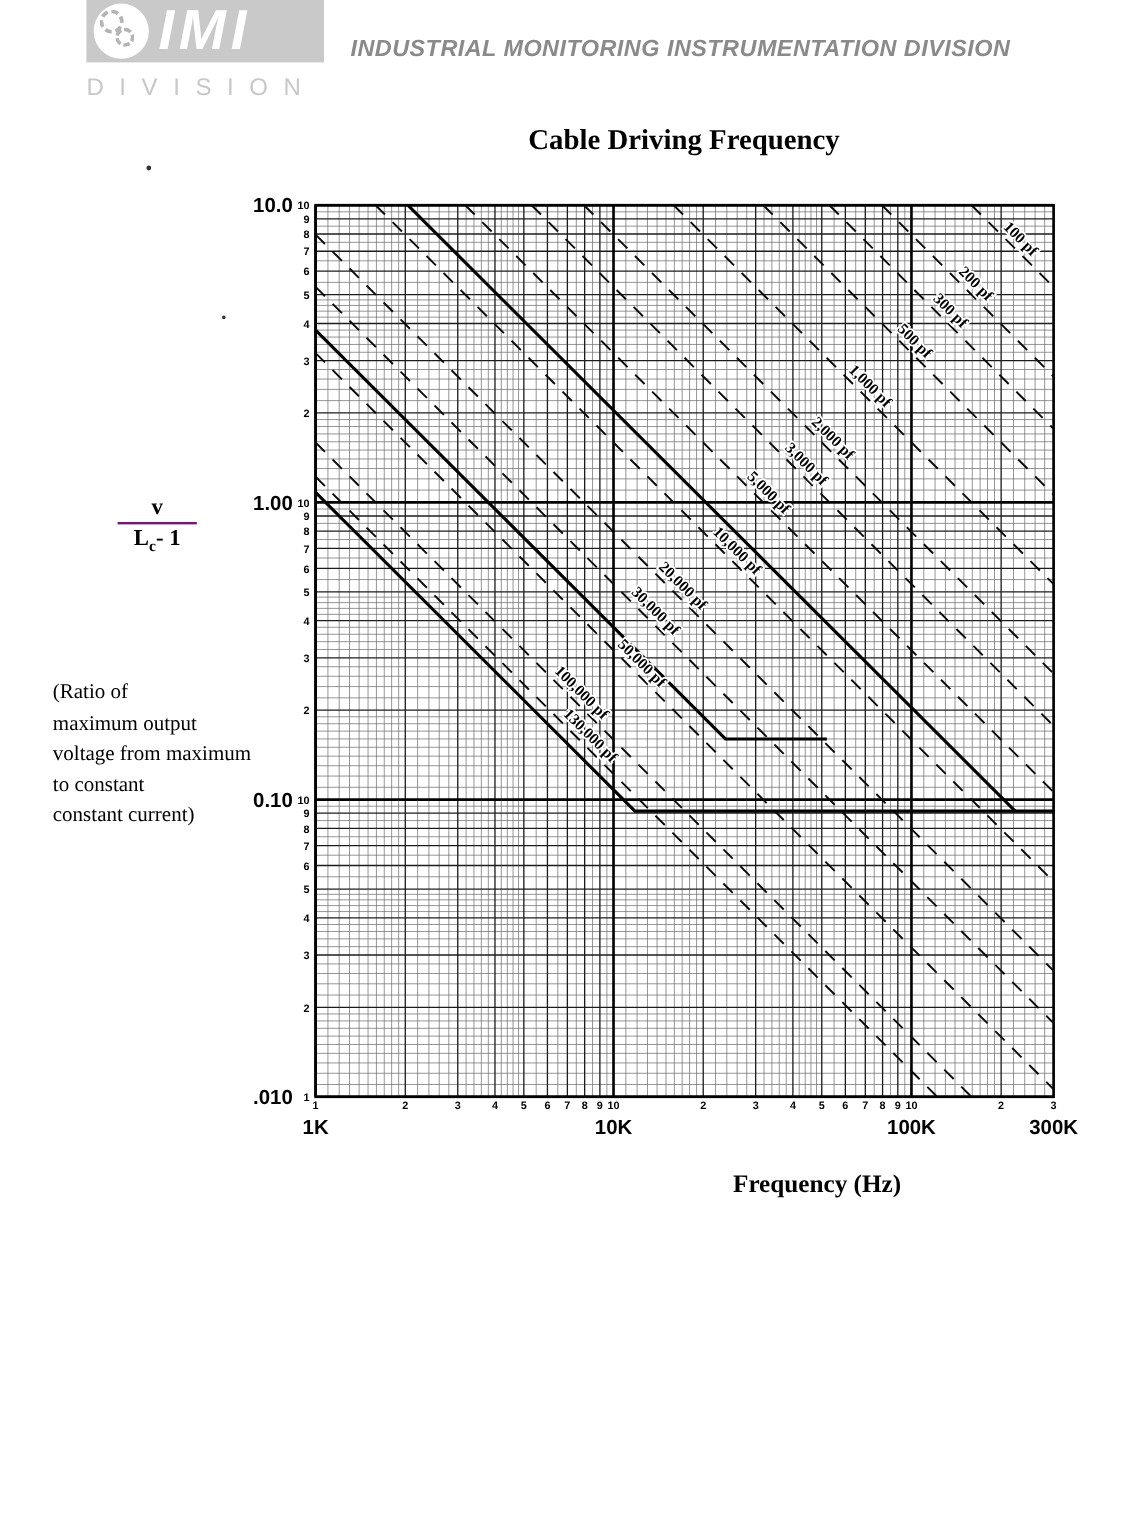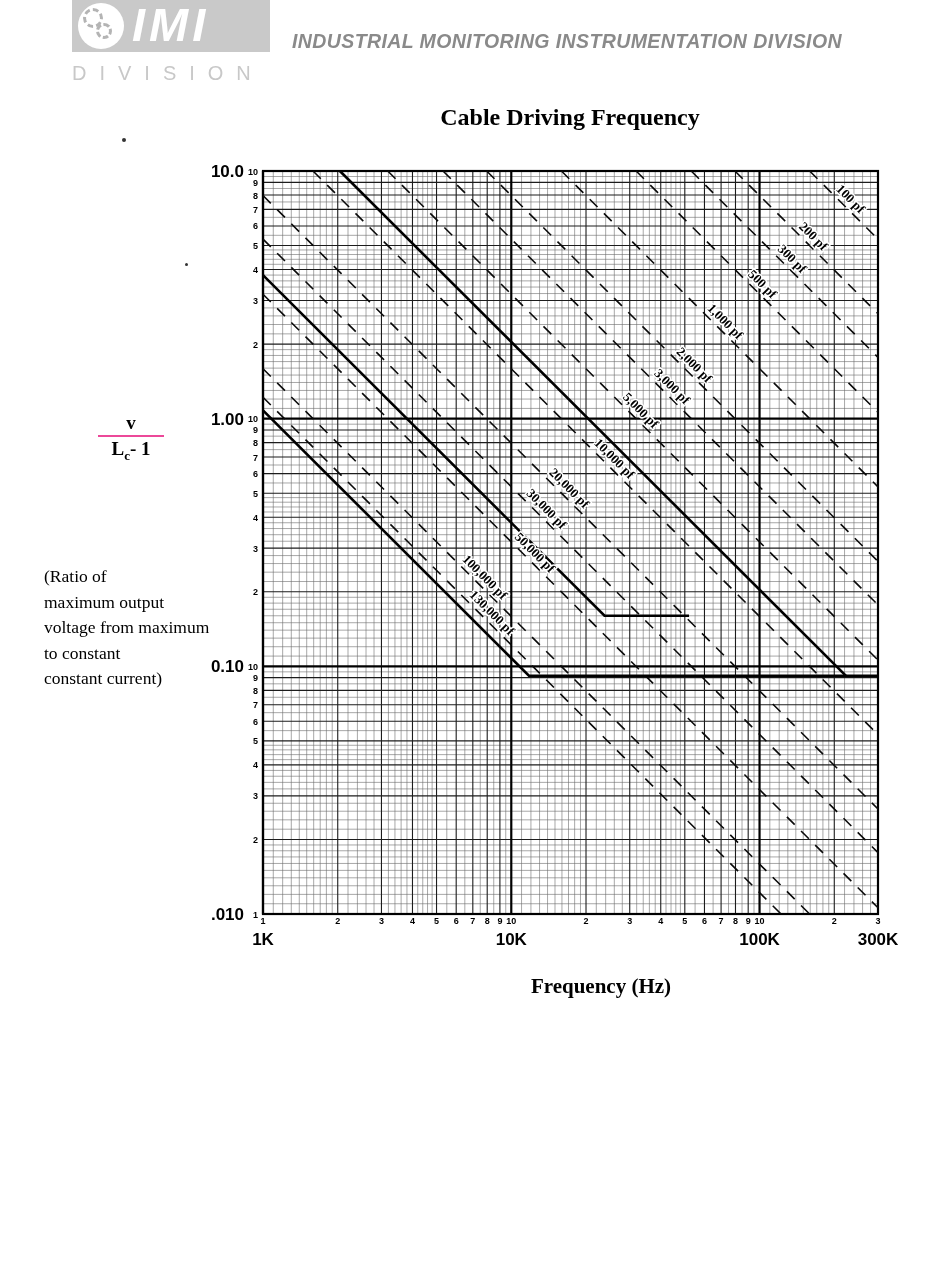--- a/index.html
+++ b/index.html
@@ -16,25 +16,25 @@
         font-size:47px;letter-spacing:4px;color:#ffffff;}
   .division-word{position:absolute;left:72px;top:62px;font-size:20px;letter-spacing:13px;
         color:#c8c8c8;font-weight:normal;}
   .banner{position:absolute;left:292px;top:30px;font-size:19.5px;font-weight:bold;
         font-style:italic;color:#8a8a8a;letter-spacing:0.4px;}
   .title{position:absolute;left:270px;top:104px;width:600px;text-align:center;
         font-family:"Liberation Serif",serif;font-weight:bold;font-size:24px;color:#000;}
   .frac{position:absolute;left:98px;top:412px;width:66px;text-align:center;
         font-family:"Liberation Serif",serif;font-weight:bold;font-size:19px;color:#000;}
   .frac .num{padding-bottom:1px;}
-  .frac .den{border-top:2px solid #ec4899;padding-top:1px;}
+  .frac .den{border-top:2px solid #701a75;padding-top:1px;}
   .frac sub{font-size:13px;}
   .ratio-note{position:absolute;left:44px;top:520px;width:185px;
         font-family:"Liberation Serif",serif;font-size:17.5px;line-height:25.5px;color:#000;margin-top:44px;}
-  .freq-label{position:absolute;left:451px;top:974px;width:300px;text-align:center;
+  .freq-label{position:absolute;left:451px;top:974px;width:300px;text-align:right;
         font-family:"Liberation Serif",serif;font-weight:bold;font-size:21px;color:#000;}
   .speck{position:absolute;background:#333;border-radius:50%;}
   svg{position:absolute;left:0;top:0;}
   svg text{font-family:"Liberation Sans",sans-serif;}
 </style>
 </head>
 <body>
 
 <div class="page">
 

